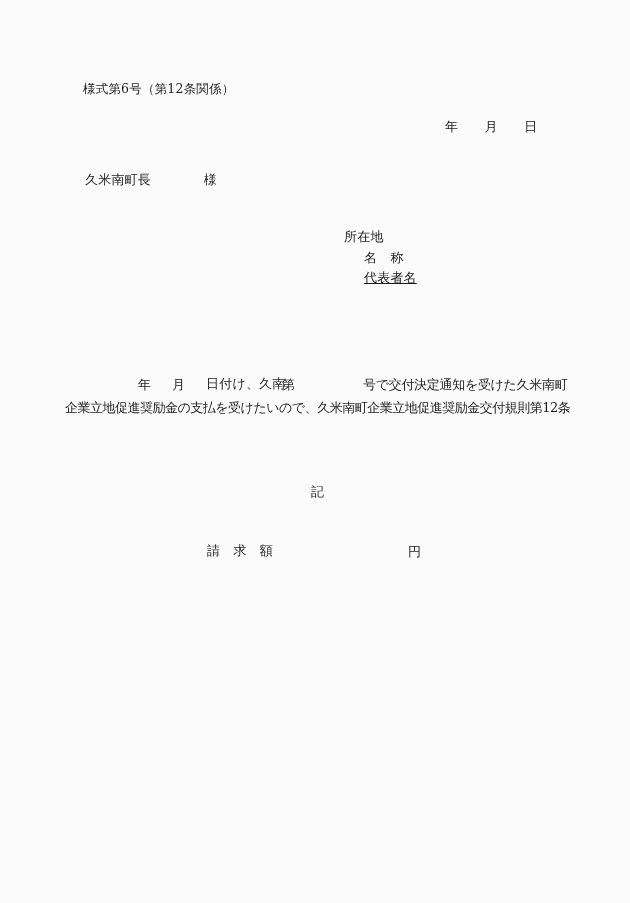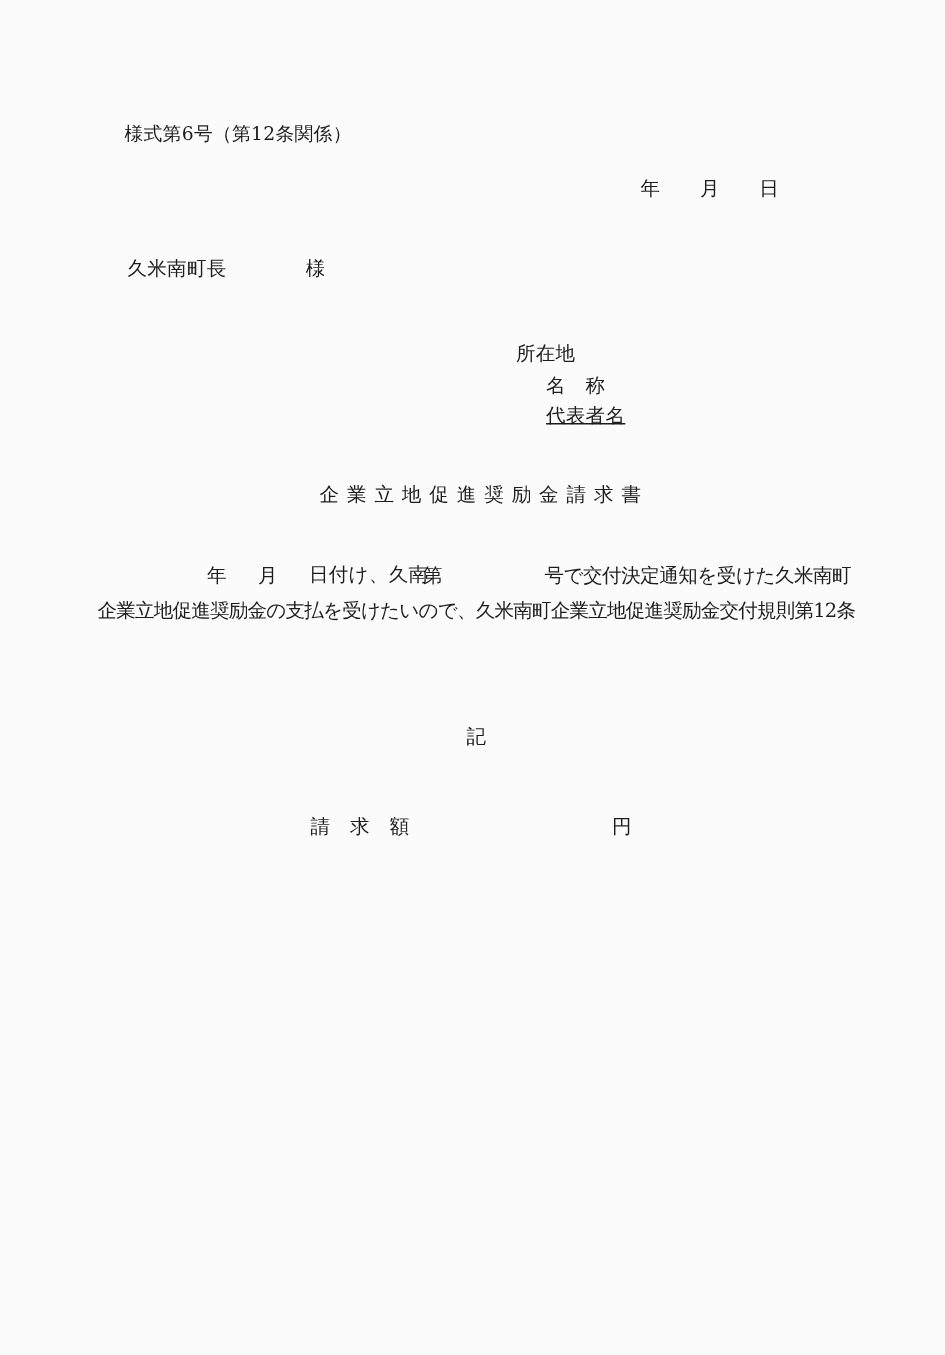--- a/index.html
+++ b/index.html
@@ -16,21 +16,21 @@
     overflow: hidden;
   }
   .t {
     position: absolute;
     font-size: 13px;
     line-height: 15px;
     white-space: pre;
     letter-spacing: 0.2px;
   }
   .form-number   { left: 83px;  top: 81px;  font-size: 12.5px; }
-  .date-line     { left: 427px; top: 119px; }
+  .date-line     { left: 445px; top: 119px; }
   .addressee     { left: 85px;  top: 172px; }
   .field-location{ left: 344px; top: 229px; text-align: right; }
   .field-name    { left: 364px; top: 250px; }
   .field-rep     { left: 364px; top: 270px; text-decoration: underline; }
   .doc-title     { left: 213px; top: 323px; letter-spacing: 5.3px; }
   .b1-year       { left: 138px; top: 377px; }
   .b1-month      { left: 172px; top: 377px; }
   .b1-date       { left: 206px; top: 376px; }
   .b1-no-prefix  { left: 282px; top: 377px; }
   .b1-rest       { left: 363px; top: 377px; letter-spacing: -0.3px; }
@@ -48,21 +48,20 @@
   <span class="t form-number">様式第6号（第12条関係）</span>
 
   <span class="t date-line">年　　月　　日</span>
 
   <span class="t addressee">久米南町長　　　　様</span>
 
   <span class="t field-location">所在地</span>
   <span class="t field-name">名　称</span>
   <span class="t field-rep">代表者名</span>
 
-  <span class="t doc-title">企業立地促進奨励金請求書</span>
 
   <span class="t b1-year">年</span>
   <span class="t b1-month">月</span>
   <span class="t b1-date">日付け、久南</span>
   <span class="t b1-no-prefix">第</span>
   <span class="t b1-rest">号で交付決定通知を受けた久米南町</span>
 
   <span class="t b-line2">企業立地促進奨励金の支払を受けたいので、久米南町企業立地促進奨励金交付規則第12条</span>
 
   <span class="t note-heading">記</span>

